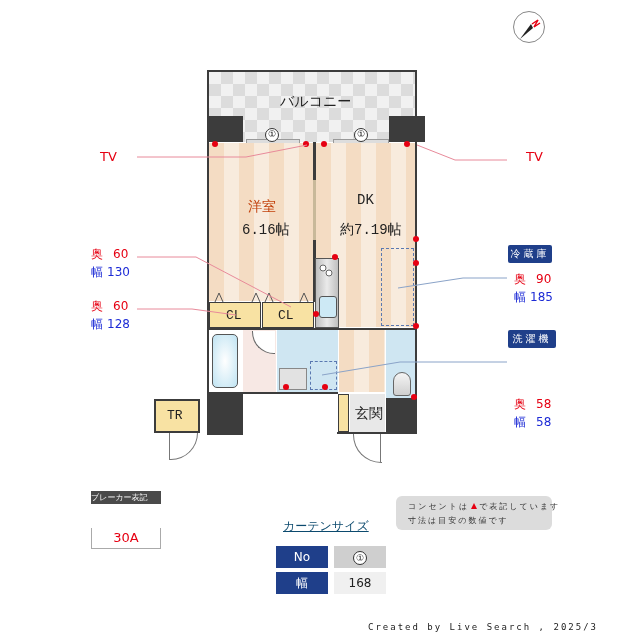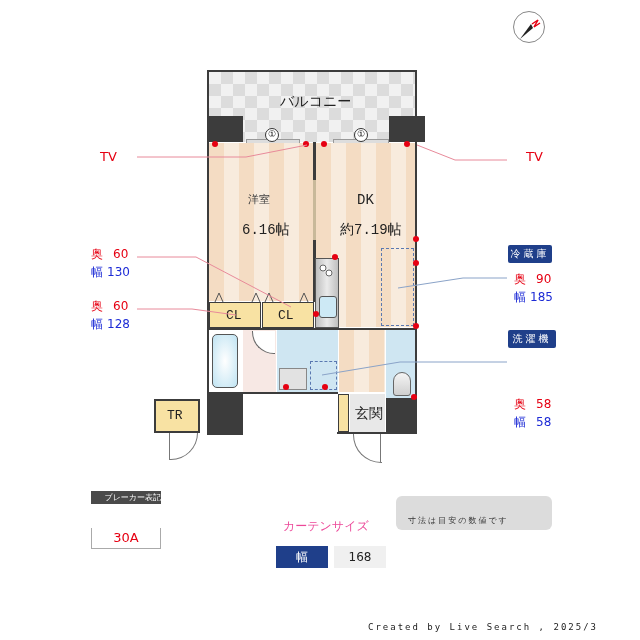--- a/index.html
+++ b/index.html
@@ -49,21 +49,21 @@
 
   <div class="pillar" style="left:207px;top:116px;width:36px;height:26px;"></div>
   <div class="pillar" style="left:389px;top:116px;width:36px;height:26px;"></div>
 
   <div class="abs" style="left:246px;top:139px;width:52px;height:3px;background:#ddd;border:1px solid #999;"></div>
   <div class="abs" style="left:333px;top:139px;width:54px;height:3px;background:#ddd;border:1px solid #999;"></div>
   <div class="abs" style="left:265px;top:124px;"><span class="circ">①</span></div>
   <div class="abs" style="left:354px;top:124px;"><span class="circ">①</span></div>
 
   <div class="room-wood" style="left:209px;top:143px;width:104px;height:158px;"></div>
-  <div class="txt" style="left:248px;top:192px;font-size:11px;color:#404040;">洋室</div>
+  <div class="txt" style="left:248px;top:198px;font-size:14px;color:#c2410c;">洋室</div>
   <div class="txt" style="left:242px;top:221px;font-size:14px;color:#222;">6.16帖</div>
 
   <div class="wall" style="left:313px;top:142px;width:3px;height:160px;"></div>
   <div class="abs" style="left:313px;top:180px;width:3px;height:60px;background:#c8b99a;"></div>
 
   <div class="room-wood" style="left:316px;top:143px;width:100px;height:184px;"></div>
   <div class="txt" style="left:357px;top:192px;font-size:14px;color:#222;">DK</div>
   <div class="txt" style="left:340px;top:221px;font-size:14px;color:#222;">約7.19帖</div>
 
   <div class="abs" style="left:381px;top:248px;width:33px;height:78px;border:1px dashed #5a78b0;box-sizing:border-box;"></div>
@@ -168,31 +168,38 @@
   <div><span class="blue">幅</span><span class="blue" style="margin-left:4px;">185</span></div>
 </div>
 
 <div class="tag" style="left:508px;top:330px;width:48px;">洗濯機</div>
 <div class="abs" style="left:514px;top:355px;width:45px;font-size:12px;line-height:18px;margin-top:40px;">
   <div><span class="red">奥</span><span class="red" style="margin-left:10px;">58</span></div>
   <div><span class="blue">幅</span><span class="blue" style="margin-left:10px;">58</span></div>
 </div>
 
 <div class="abs" style="left:91px;top:491px;width:70px;">
-  <div style="background:#4a4a4a;color:#fff;font-size:8px;text-align:right;height:13px;line-height:13px;">ブレーカー表記</div>
+  <div style="background:#4a4a4a;color:#fff;font-size:8px;text-align:left;height:13px;line-height:13px;">ブレーカー表記</div>
   <div style="border:1px solid #aaa;border-top:none;color:#e60012;font-size:13px;text-align:center;height:20px;line-height:20px;margin-top:24px;">30A</div>
 </div>
 
 <div class="legend-box" style="left:396px;top:496px;width:156px;height:34px;">
+  <div style="position:absolute;left:12px;top:5px;white-space:nowrap;">
+    <span>コンセントは</span><span style="display:inline-block;width:0;height:0;border-left:3px solid transparent;border-right:3px solid transparent;border-bottom:6px solid #e60012;margin:0 2px;"></span><span>で表記しています</span>
+  </div>
   <div style="position:absolute;left:12px;top:19px;white-space:nowrap;">寸法は目安の数値です</div>
 </div>
 
-<div class="txt" style="left:283px;top:518px;font-size:12px;color:#ec4899;">カーテンサイズ</div>
+<div class="txt" style="left:283px;top:518px;font-size:12px;color:#0c4a6e;text-decoration:underline;">カーテンサイズ</div>
 <table class="curtain" style="left:270px;top:542px;">
   <tbody>
+      <tr>
+    <td class="c-hd">No</td>
+    <td class="c-val gray"><span class="circ">①</span></td>
+  </tr>
   <tr>
     <td class="c-hd">幅</td>
     <td class="c-val">168</td>
   </tr>
 </tbody>
   </table>
 
 <div class="txt" style="left:368px;top:622px;font-size:9px;letter-spacing:2px;color:#222;font-family:'DejaVu Sans Mono', monospace;">Created by Live Search , 2025/3</div>
 
 </body></html>

